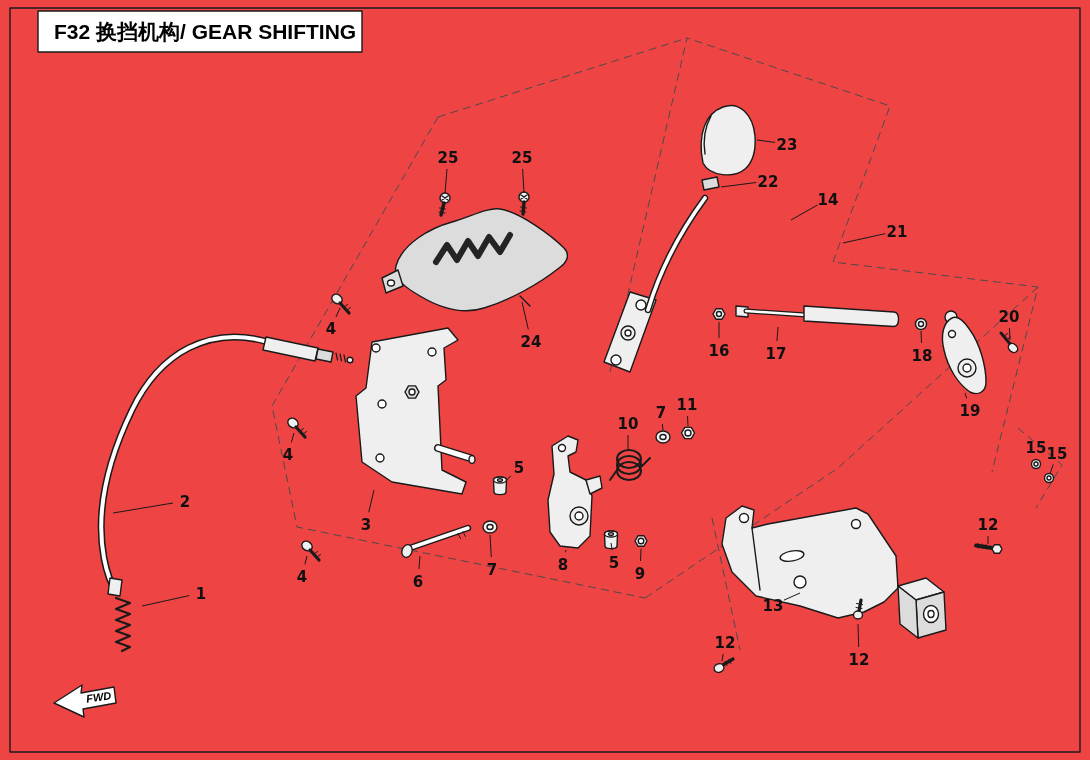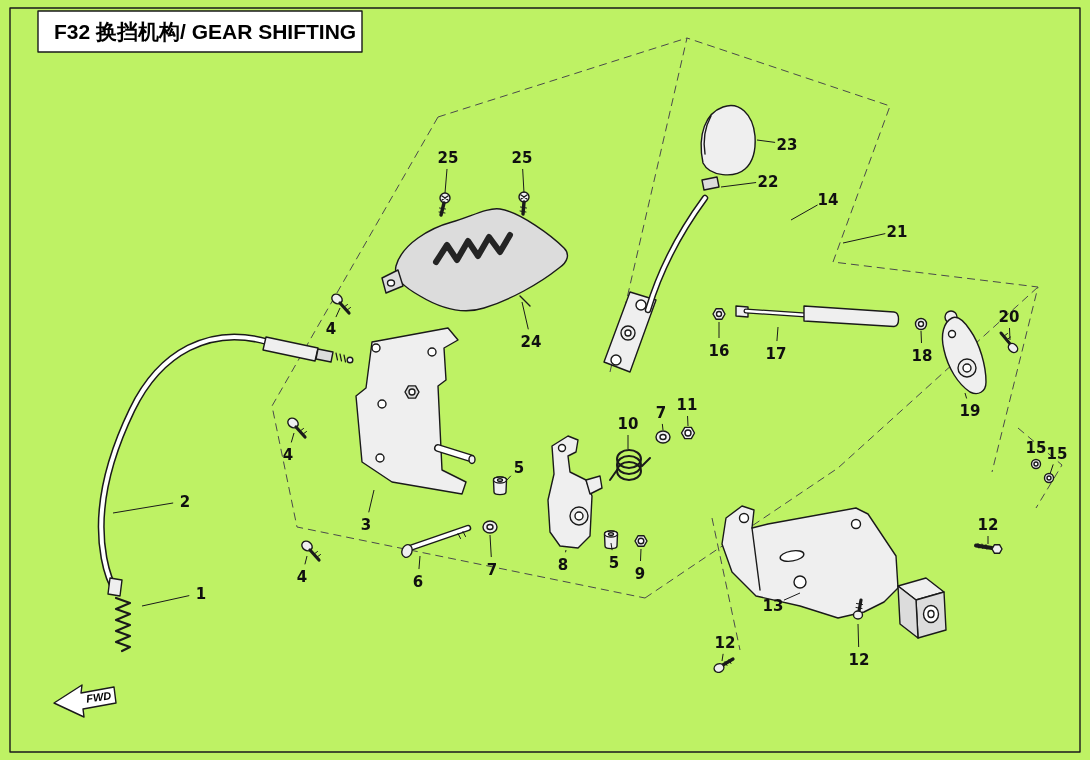--- a/index.html
+++ b/index.html
@@ -1,16 +1,16 @@
 <!DOCTYPE html>
 <html><head>
 <meta charset="utf-8">
 <style>
   html,body{margin:0;padding:0;background:#ffffff;}
-  .page{position:relative;width:1090px;height:760px;background:#bef264;overflow:hidden;
+  .page{position:relative;width:1090px;height:760px;background:#ef4444;overflow:hidden;
         font-family:"Liberation Sans",sans-serif;}
   svg{position:absolute;left:0;top:0;}
   .ln{fill:none;stroke:#1a1a1a;stroke-width:1.4;stroke-linecap:round;stroke-linejoin:round;}
   .ol{fill:none;stroke:#1a1a1a;stroke-linecap:round;stroke-linejoin:round;}
   .ow{fill:none;stroke:#ffffff;stroke-linecap:round;stroke-linejoin:round;}
   .pf{fill:#efefef;stroke:#1a1a1a;stroke-width:1.4;stroke-linejoin:round;}
   .pd{fill:#dcdcdc;stroke:#1a1a1a;stroke-width:1.4;stroke-linejoin:round;}
   .pw{fill:#ffffff;stroke:#1a1a1a;stroke-width:1.4;stroke-linejoin:round;}
   .slot{fill:none;stroke:#242424;stroke-width:6;stroke-linecap:round;stroke-linejoin:round;}
   .dash{fill:none;stroke:#4a4a4a;stroke-width:1;stroke-dasharray:8 5;}

